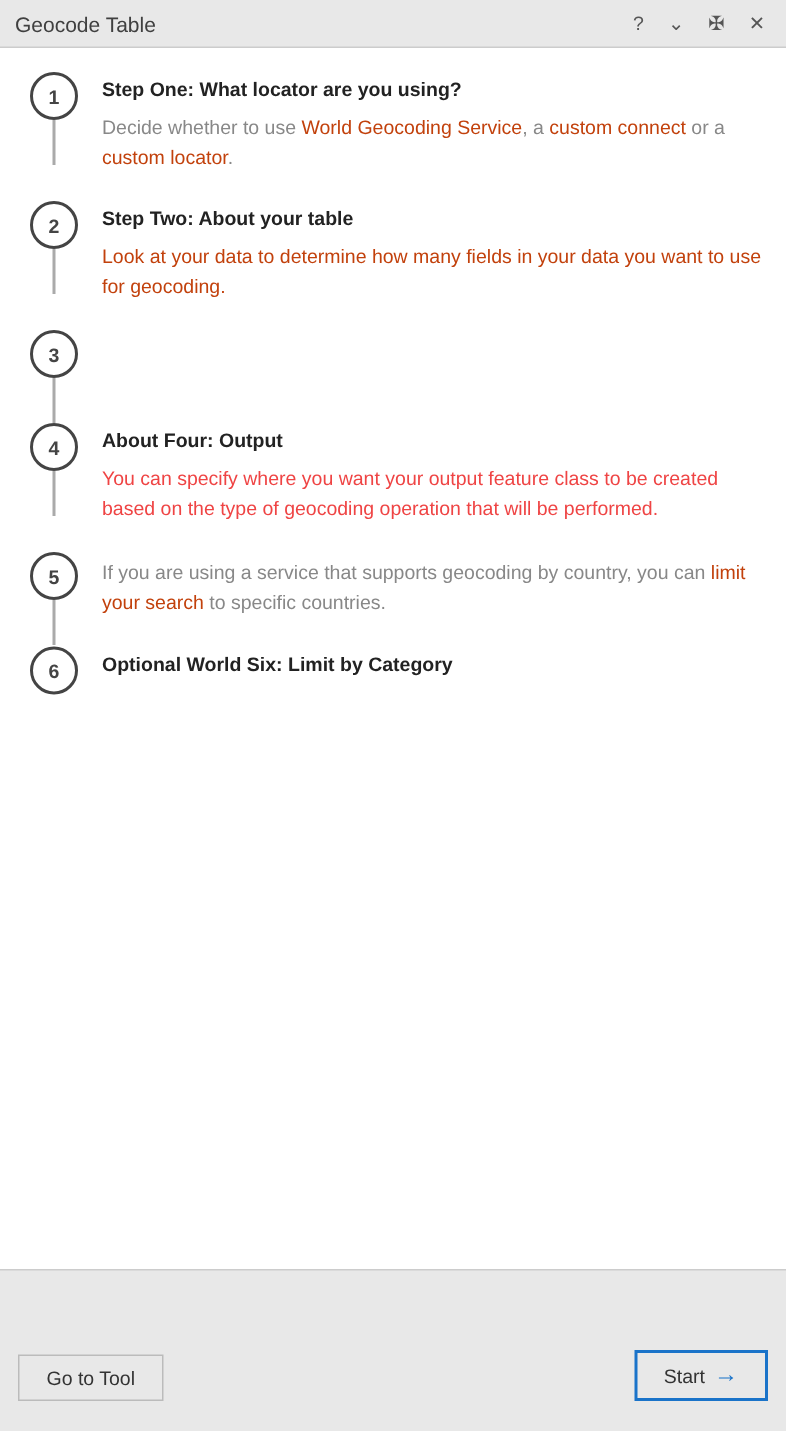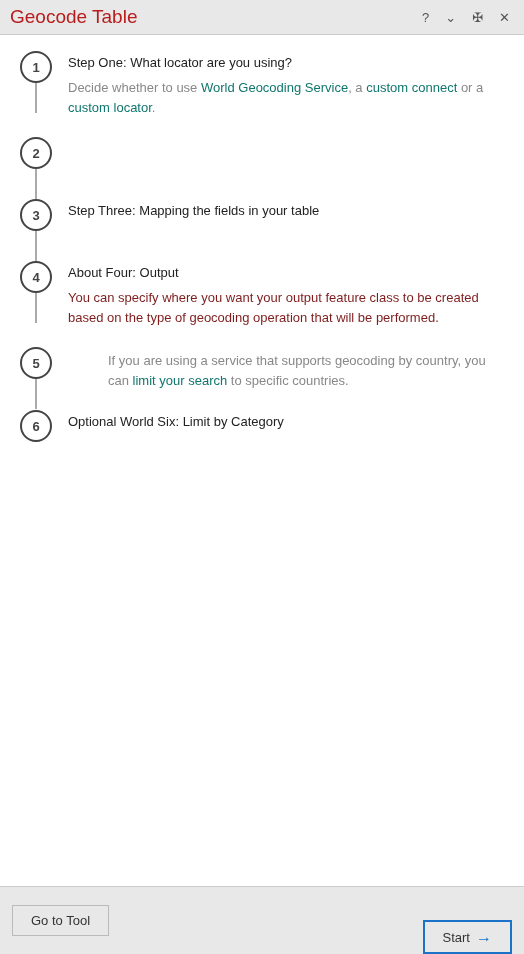--- a/index.html
+++ b/index.html
@@ -17,23 +17,23 @@
       background: #e8e8e8;
       border-bottom: 1px solid #ccc;
       padding: 6px 10px;
       display: flex;
       align-items: center;
       justify-content: space-between;
       flex-shrink: 0;
     }
 
     .title-bar-title {
-      font-size: 19px;
+      font-size: 14px;
       font-weight: normal;
-      color: #b91c1c;
+      color: #404040;
     }
 
     .title-bar-controls {
       display: flex;
       gap: 8px;
       align-items: center;
       color: #555;
       font-size: 13px;
     }
 
@@ -93,46 +93,46 @@
     }
 
     .step-content {
       flex: 1;
       padding-left: 12px;
       padding-bottom: 20px;
       padding-top: 4px;
     }
 
     .step-title {
-      font-weight: normal;
+      font-weight: bold;
       font-size: 13px;
       color: #222;
       margin-bottom: 8px;
     }
 
     .step-desc {
       font-size: 13px;
       color: #888;
       line-height: 1.5;
     }
 
     .step-desc .highlight {
-      color: #0f766e;
+      color: #c2410c;
     }
 
     .last-step .step-content {
       padding-bottom: 10px;
     }
 
     .footer {
       background: #e8e8e8;
       border-top: 1px solid #ccc;
-      padding: 0 12px;
-      display: flex;
-      align-items: center;
+      padding: 20px 12px;
+      display: flex;
+      align-items: flex-end;
       justify-content: space-between;
       flex-shrink: 0;
     }
 
     .footer-btn {
       padding: 7px 18px;
       font-size: 13px;
       cursor: pointer;
       border: 1px solid #bbb;
       background: #e8e8e8;
@@ -186,53 +186,56 @@
         </div>
       </div>
     </div>
 
     <div class="step-item">
       <div class="step-left">
         <div class="step-circle">2</div>
         <div class="step-line"></div>
       </div>
       <div class="step-content">
+        <div class="step-title">Step Two: About your table</div>
+        <div class="step-desc" style="color:#888;">
+          <span class="highlight">Look at your data to determine how many fields in your data you want to use for geocoding.</span>
+        </div>
       </div>
     </div>
 
     <div class="step-item">
       <div class="step-left">
         <div class="step-circle">3</div>
         <div class="step-line"></div>
       </div>
       <div class="step-content">
-        <div class="step-title">Step Three: Mapping the fields in your table</div>
       </div>
     </div>
 
     <div class="step-item">
       <div class="step-left">
         <div class="step-circle">4</div>
         <div class="step-line"></div>
       </div>
       <div class="step-content">
         <div class="step-title">About Four: Output</div>
-        <div class="step-desc" style="color:#7f1d1d;">
+        <div class="step-desc" style="color:#ef4444;">
           You can specify where you want your output feature class to be created based on the type of geocoding operation that will be performed.
         </div>
       </div>
     </div>
 
     <div class="step-item">
       <div class="step-left">
         <div class="step-circle">5</div>
         <div class="step-line"></div>
       </div>
       <div class="step-content">
-        <div class="step-desc" style="color:#888;margin-left:40px;">
+        <div class="step-desc" style="color:#888;">
           If you are using a service that supports geocoding by country, you can <span class="highlight">limit your search</span> to specific countries.
         </div>
       </div>
     </div>
 
     <div class="step-item last-step">
       <div class="step-left">
         <div class="step-circle">6</div>
       </div>
       <div class="step-content">

